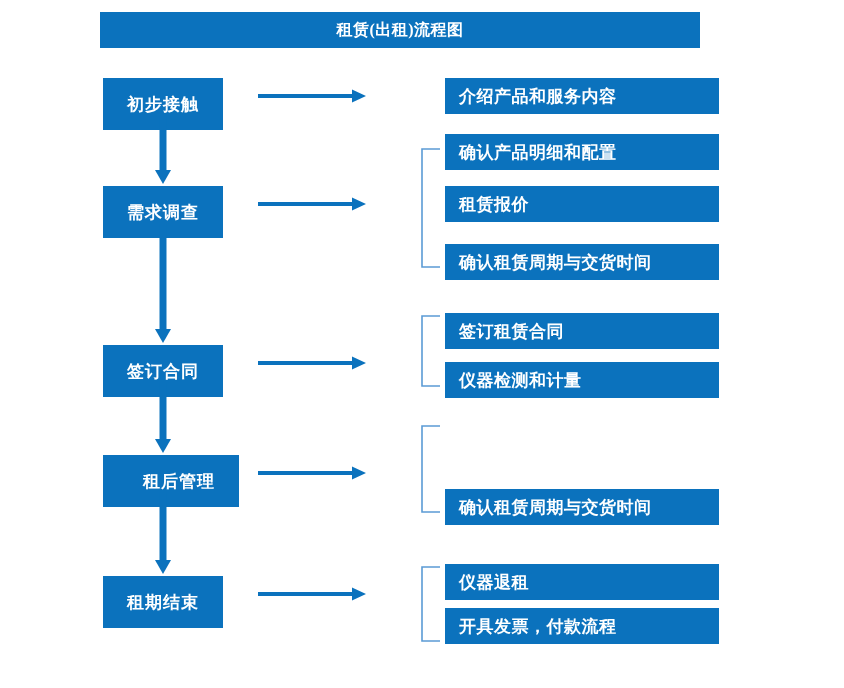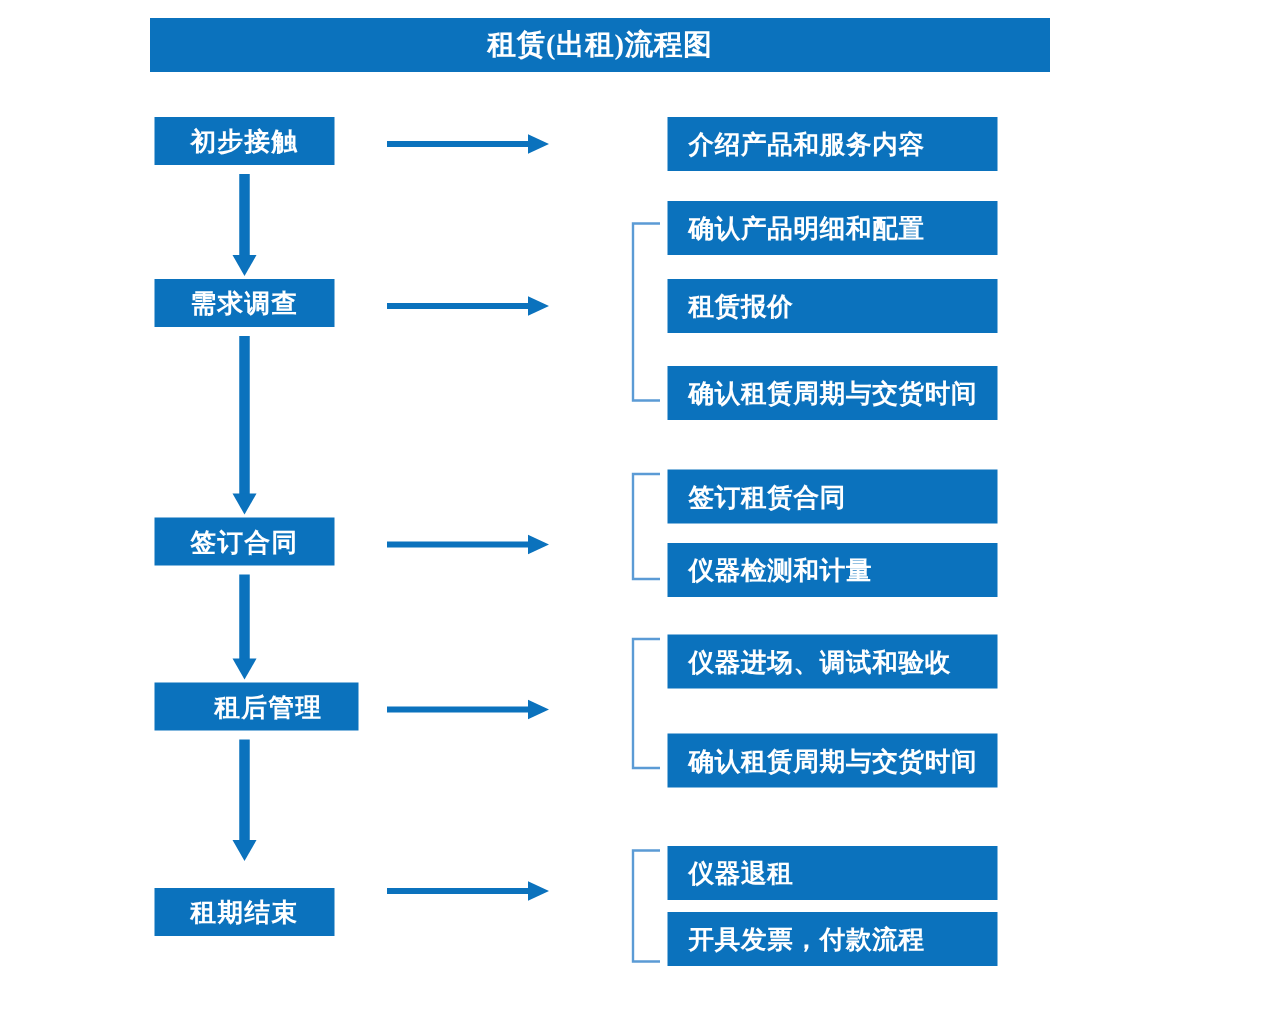--- a/index.html
+++ b/index.html
@@ -23,42 +23,42 @@
     position: absolute;
     left: 100px;
     top: 12px;
     width: 600px;
     height: 36px;
     background: #0b72bd;
     color: #ffffff;
     display: flex;
     align-items: center;
     justify-content: center;
-    font-size: 19px;
+    font-size: 16px;
     font-weight: bold;
     letter-spacing: 0.5px;
   }
   .stage-box {
     position: absolute;
     left: 103px;
     width: 120px;
-    height: 32px;
+    height: 52px;
     background: #0b72bd;
     color: #ffffff;
     display: flex;
     align-items: center;
     justify-content: center;
     font-size: 17px;
     font-weight: bold;
     letter-spacing: 1px;
   }
   .detail-box {
     position: absolute;
     left: 445px;
-    width: 220px;
+    width: 274px;
     height: 36px;
     background: #0b72bd;
     color: #ffffff;
     display: flex;
     align-items: center;
     font-size: 17px;
     font-weight: bold;
     padding-left: 14px;
     box-sizing: border-box;
     letter-spacing: 0.5px;
@@ -88,21 +88,21 @@
 <body>
 
 <div id="canvas">
 
   <div class="title-bar">租赁(出租)流程图</div>
 
   <div class="stage-box" style="top:78px;">初步接触</div>
   <div class="stage-box" style="top:186px;">需求调查</div>
   <div class="stage-box" style="top:345px;">签订合同</div>
   <div class="stage-box" style="top:455px;padding-left:16px;">租后管理</div>
-  <div class="stage-box" style="top:592px;text-align:right;">租期结束</div>
+  <div class="stage-box" style="top:576px;text-align:right;">租期结束</div>
 
   <div class="v-arrow" style="top:116px; height:68px;">
     <svg width="22" height="68" viewBox="0 0 22 68">
       <line x1="11" y1="0" x2="11" y2="57" stroke="#0b72bd" stroke-width="7"></line>
       <polygon points="11,68 3,54 19,54" fill="#0b72bd"></polygon>
     </svg>
   </div>
   <div class="v-arrow" style="top:224px; height:119px;">
     <svg width="22" height="119" viewBox="0 0 22 119">
       <line x1="11" y1="0" x2="11" y2="108" stroke="#0b72bd" stroke-width="7"></line>
@@ -173,18 +173,17 @@
       <path d="M22,1 L4,1 L4,75 L22,75" fill="none" stroke="#5b9bd5" stroke-width="1.6"></path>
     </svg>
   </div>
 
   <div class="detail-box" style="top:78px;">介绍产品和服务内容</div>
   <div class="detail-box" style="top:134px;">确认产品明细和配置</div>
   <div class="detail-box" style="top:186px;">租赁报价</div>
   <div class="detail-box" style="top:313px;">签订租赁合同</div>
   <div class="detail-box" style="top:244px;">确认租赁周期与交货时间</div>
   <div class="detail-box" style="top:362px;">仪器检测和计量</div>
-  <div class="detail-box" style="top:423px;">仪器进场、调试和验收</div>
   <div class="detail-box" style="top:489px;">确认租赁周期与交货时间</div>
   <div class="detail-box" style="top:564px;">仪器退租</div>
   <div class="detail-box" style="top:608px;">开具发票，付款流程</div>
 
 </div>
 
 </body></html>

